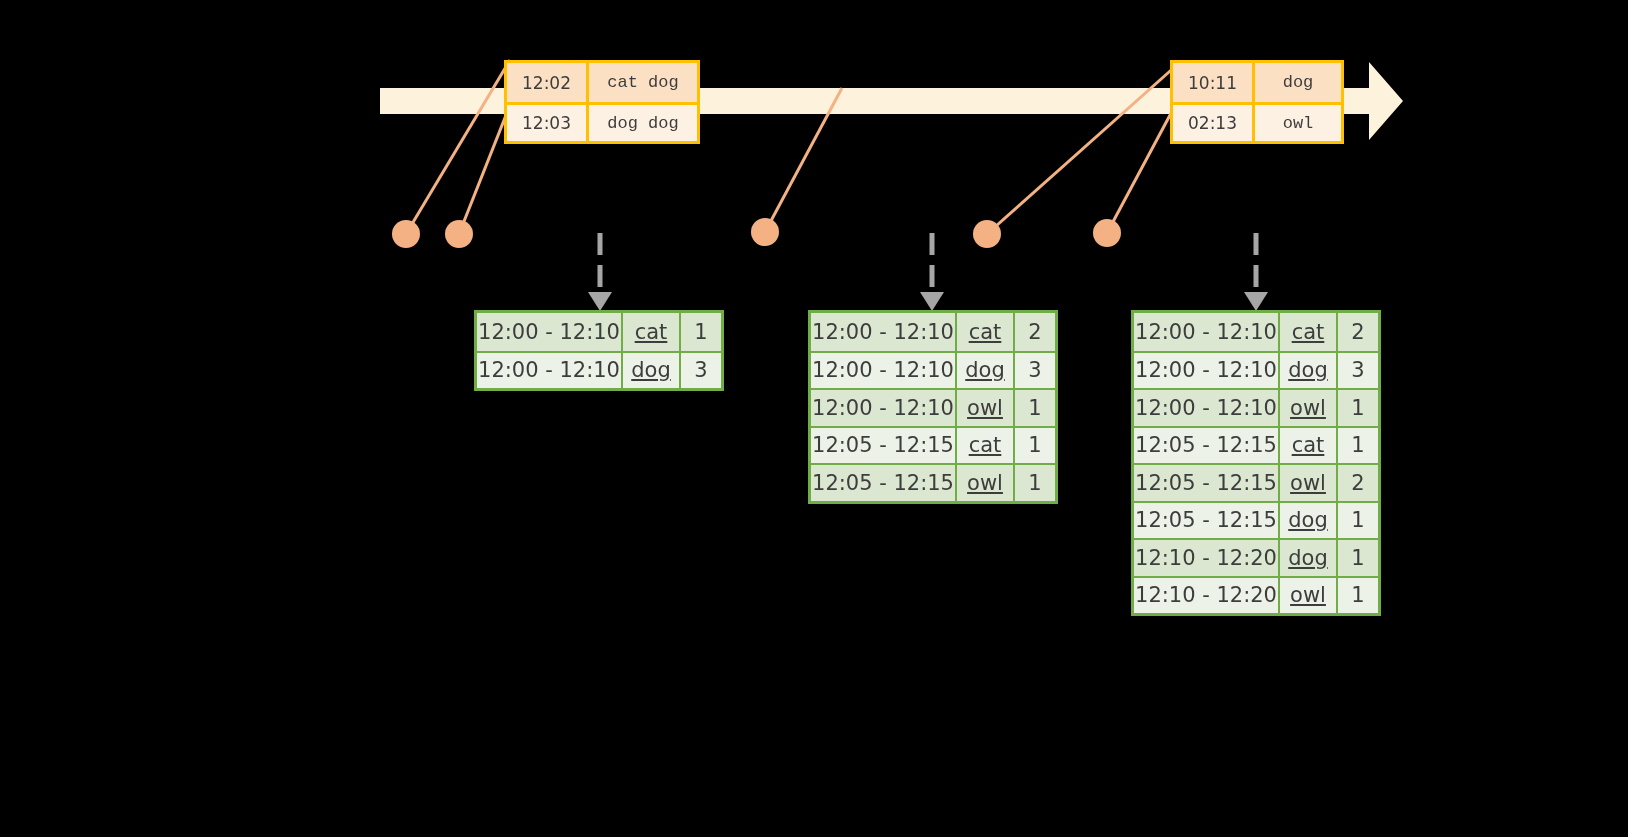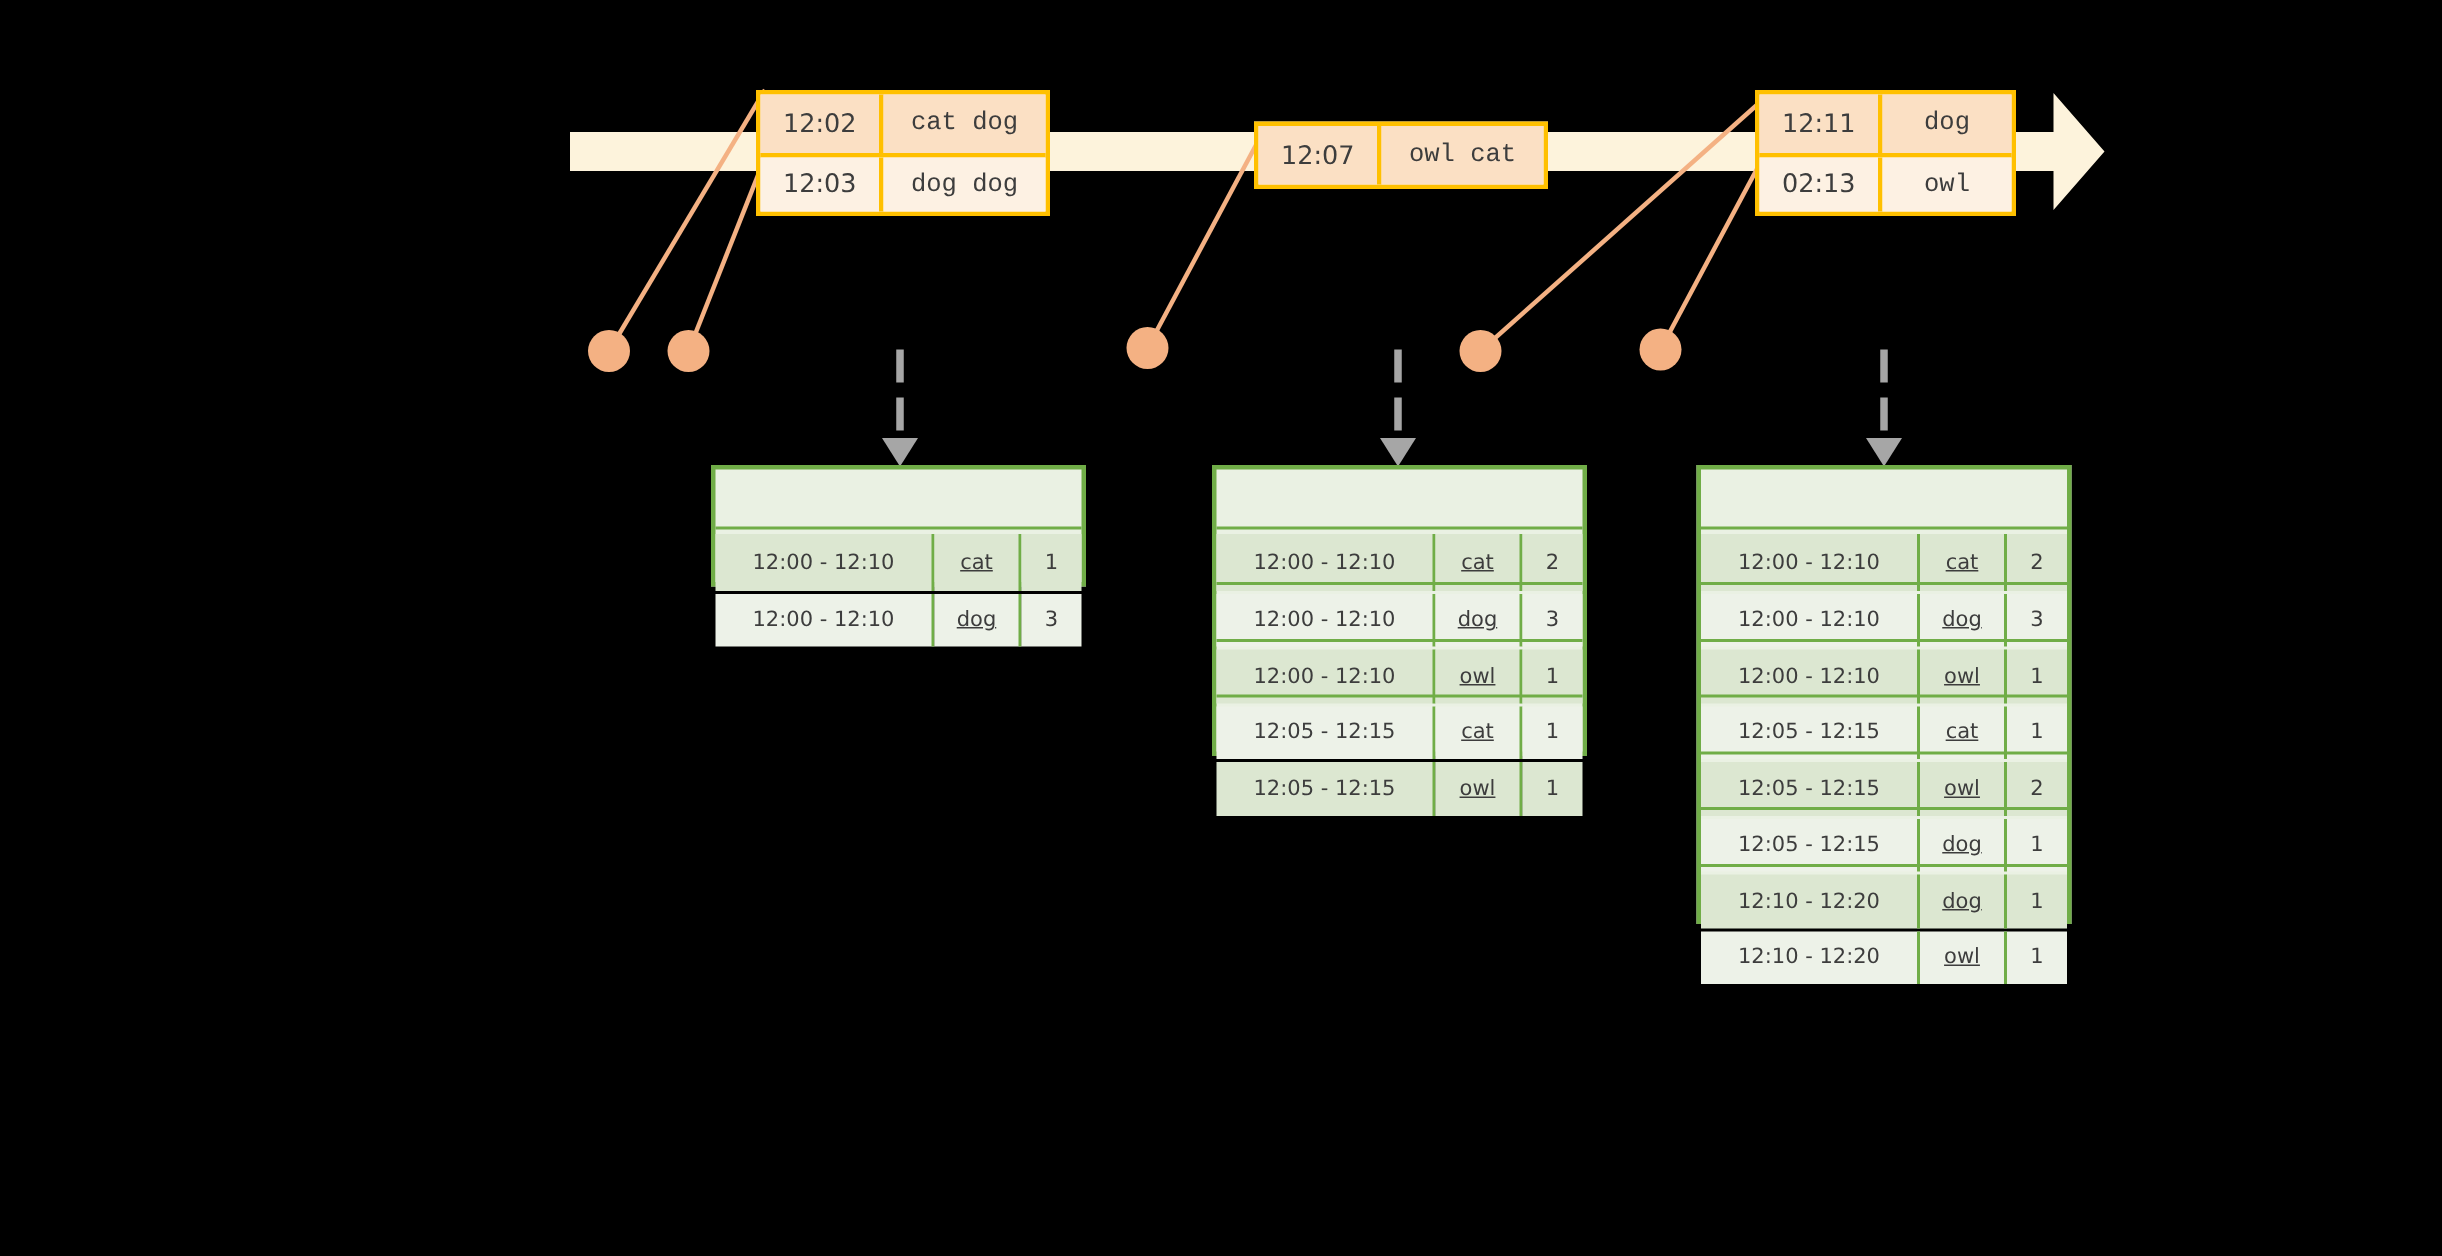--- a/index.html
+++ b/index.html
@@ -84,25 +84,24 @@
     height: 37.5px;
     box-sizing: border-box;
   }
   .res-row + .res-row { border-top: 2px solid #70AD47; }
   .res-row.shade-a .rcell { background: #DCE7D1; }
   .res-row.shade-b .rcell { background: #EDF2E8; }
   .res-row .rcell {
     display: flex;
     align-items: center;
     justify-content: center;
-    font-size: 14px;
+    font-size: 21px;
     color: #3d3d3d;
     box-sizing: border-box;
     height: 100%;
-    margin-top: 43px;
   }
   .res-row .rcell.window {
     flex: 1;
     border-right: 2px solid #70AD47;
   }
   .res-row .rcell.word {
     width: 58px;
     border-right: 2px solid #70AD47;
     text-decoration: underline;
   }
@@ -157,30 +156,24 @@
     <div class="event-row shade-a">
       <div class="cell time">12:02</div>
       <div class="cell words">cat dog</div>
     </div>
     <div class="event-row shade-b">
       <div class="cell time">12:03</div>
       <div class="cell words">dog dog</div>
     </div>
   </div>
 
-  <div class="event-box" style="left:836px; top:81px; width:196px;">
-    <div class="event-row shade-a">
-      <div class="cell time">12:07</div>
-      <div class="cell words">owl cat</div>
-    </div>
-  </div>
 
   <div class="event-box" style="left:1170px; top:60px; width:174px;">
     <div class="event-row shade-a">
-      <div class="cell time">12:11</div>
+      <div class="cell time">10:11</div>
       <div class="cell words">dog</div>
     </div>
     <div class="event-row shade-b">
       <div class="cell time">02:13</div>
       <div class="cell words">owl</div>
     </div>
   </div>
 
   <div class="result-table" style="left:474px; top:310px; width:250px;">
     <div class="res-row shade-a">

